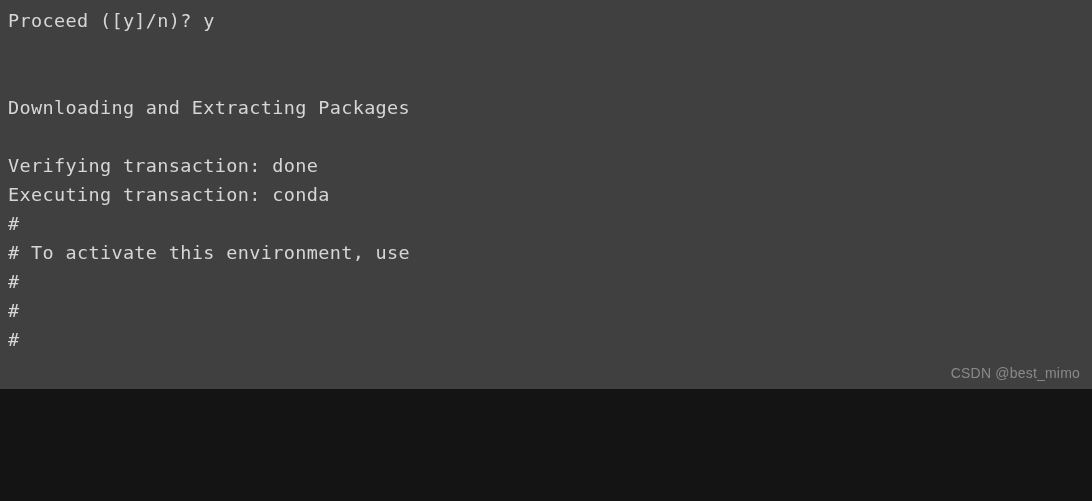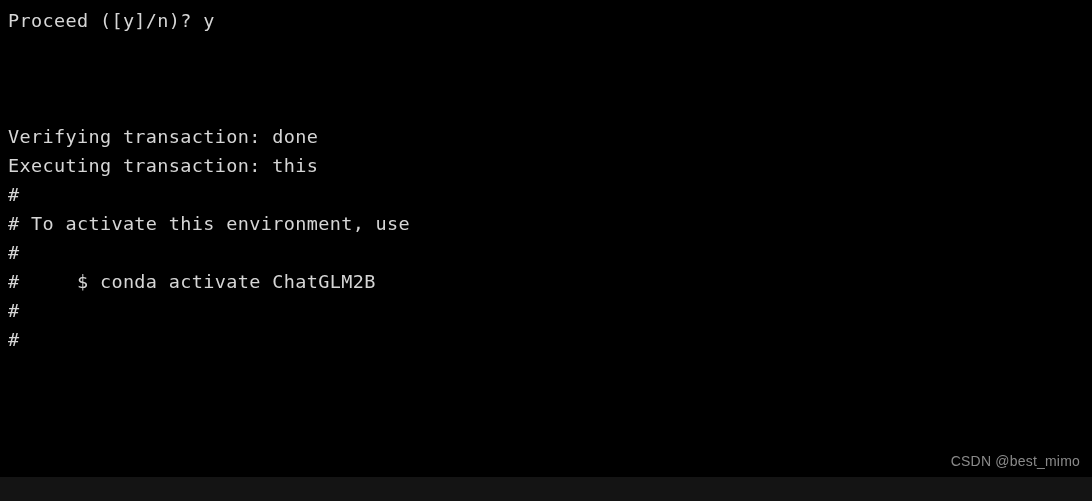--- a/index.html
+++ b/index.html
@@ -5,22 +5,22 @@
 <style>
   html, body {
     margin: 0;
     padding: 0;
     background: #141414;
   }
 
   #terminal {
     position: relative;
     width: 1092px;
-    height: 477px;
-    background: #000000;
+    height: 389px;
+    background: #404040;
     overflow: hidden;
     font-family: "DejaVu Sans Mono", "Liberation Mono", monospace;
     font-size: 18.5px;
     line-height: 29px;
     color: #d6d6d6;
     -webkit-font-smoothing: antialiased;
   }
 
   #terminal-output {
     position: absolute;
@@ -57,26 +57,26 @@
 </style>
 </head>
 <body>
 
 <div id="terminal">
 
   <div id="terminal-output">
     <div class="term-line">Proceed ([y]/n)? y</div>
     <div class="term-line blank"></div>
     <div class="term-line blank"></div>
+    <div class="term-line">Downloading and Extracting Packages</div>
     <div class="term-line blank"></div>
     <div class="term-line">Verifying transaction: done</div>
-    <div class="term-line">Executing transaction: this</div>
+    <div class="term-line">Executing transaction: conda</div>
     <div class="term-line">#</div>
     <div class="term-line"># To activate this environment, use</div>
     <div class="term-line">#</div>
-    <div class="term-line">#     $ conda activate ChatGLM2B</div>
     <div class="term-line">#</div>
     <div class="term-line">#</div>
   </div>
 
   <div id="watermark">CSDN @best_mimo</div>
 
 </div>
 
 </body></html>

